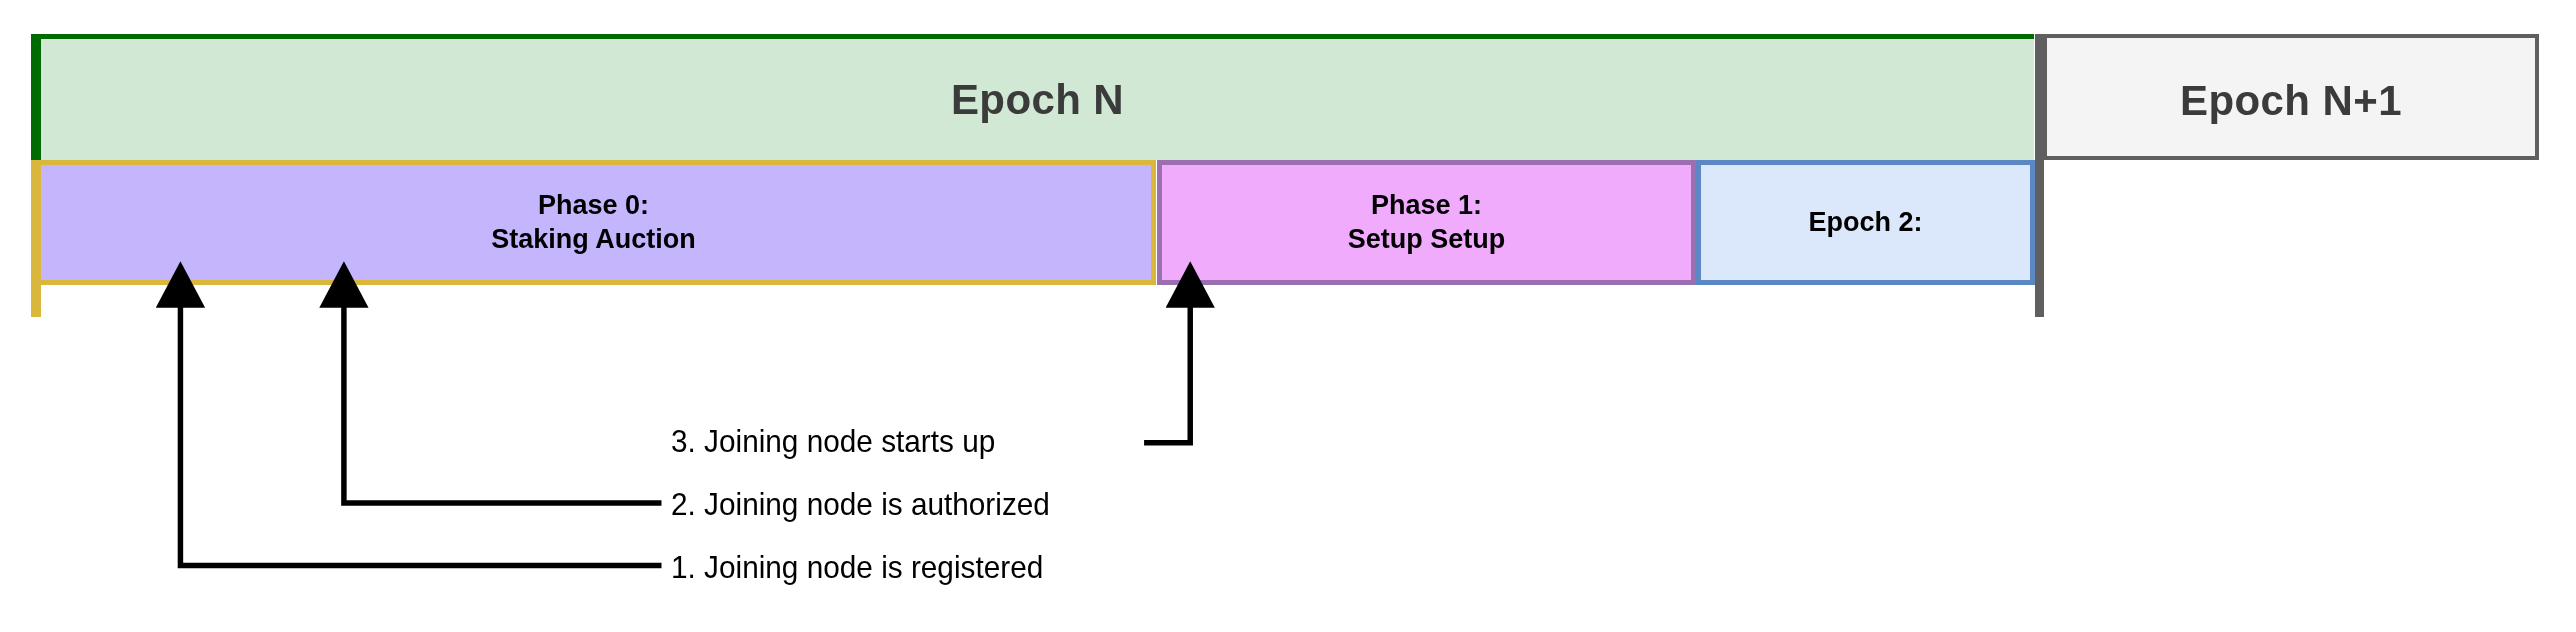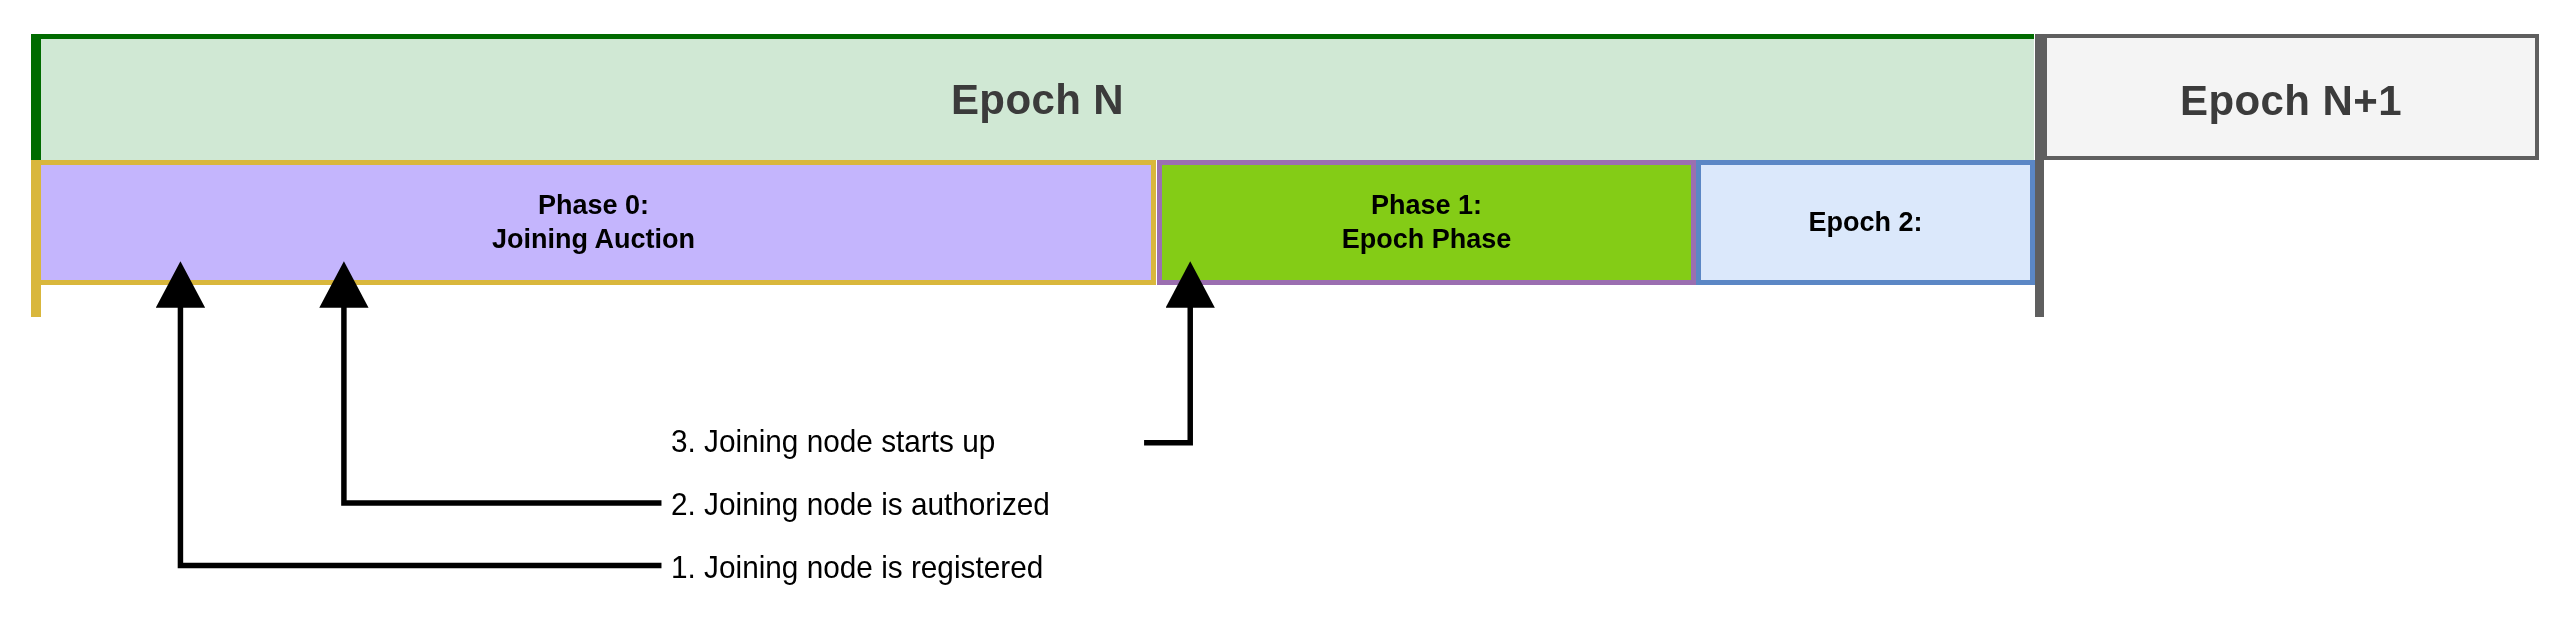--- a/index.html
+++ b/index.html
@@ -39,21 +39,21 @@
     box-sizing:border-box;
   }
   #phase-0{
     left:31px;width:1125px;
     background:#c4b5fd;
     border:5.5px solid #d9b73c;
     border-right:5.5px solid #d9b73c;
   }
   #phase-1{
     left:1157px;width:539px;
-    background:#84cc16;
+    background:#f0abfc;
     border:5.5px solid #9b6fb0;
   }
   #phase-2{
     left:1696px;width:339px;
     background:#dbe8fb;
     border:5.5px solid #5b87c5;
     overflow:visible;
   }
   #phase-2 .ptext{white-space:nowrap;}
 
@@ -90,28 +90,28 @@
     <span class="etext">Epoch N</span>
   </div>
 
   <div class="box" id="epoch-n1">
     <span class="etext">Epoch N+1</span>
   </div>
 
   <div class="box phase" id="phase-0">
     <span class="ptext">
       <span>Phase 0:</span><br>
-      <span>Joining Auction</span>
+      <span>Staking Auction</span>
     </span>
   </div>
 
   <div class="box phase" id="phase-1">
     <span class="ptext">
       <span>Phase 1:</span><br>
-      <span>Epoch Phase</span>
+      <span>Setup Setup</span>
     </span>
   </div>
 
   <div class="box phase" id="phase-2">
     <span class="ptext">
       <span>Epoch 2:</span><br>
     </span>
   </div>
 
   <div id="phase0-stem"></div>

